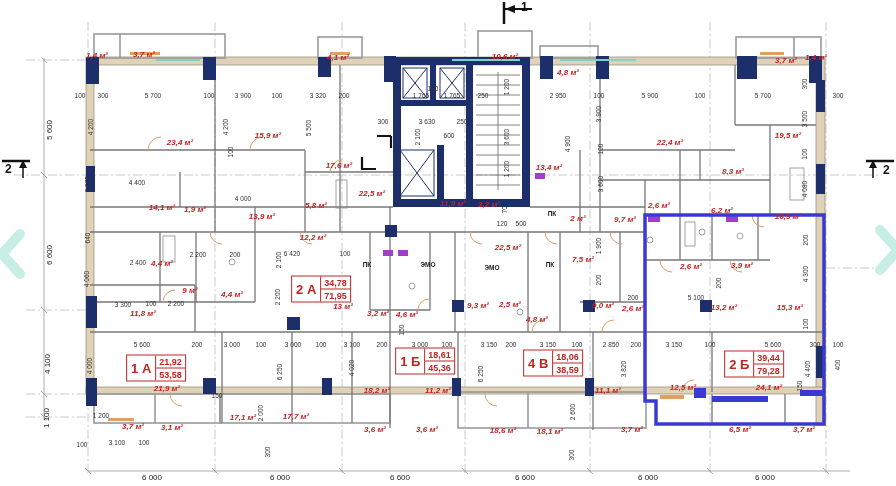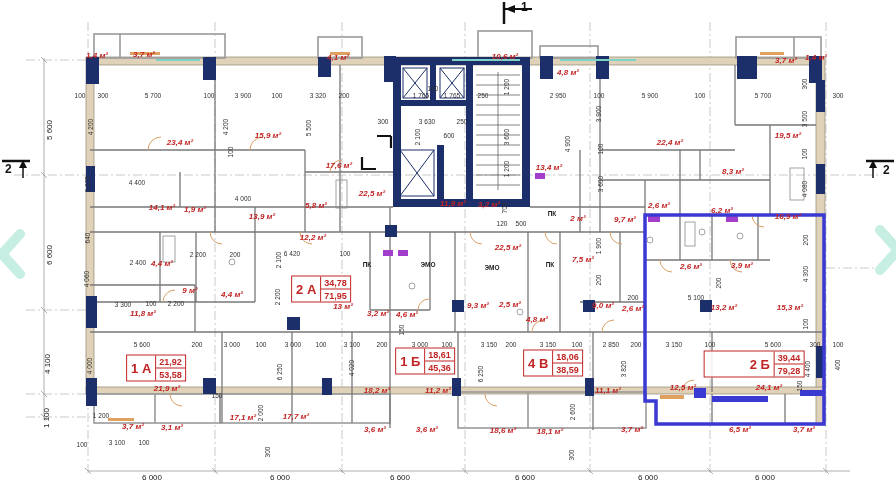--- a/index.html
+++ b/index.html
@@ -479,21 +479,21 @@
           <i>45,36</i>
         </span>
       </div>
       <div class="apt" style="left: 553px; top: 351px;">
         <span class="apt-name">4 В</span>
         <span class="apt-vals">
           <b>18,06</b>
           <i>38,59</i>
         </span>
       </div>
-      <div class="apt" style="left: 754px; top: 352px; padding-left: 41px;">
+      <div class="apt" style="left: 754px; top: 352px;">
         <span class="apt-name">2 Б</span>
         <span class="apt-vals">
           <b>39,44</b>
           <i>79,28</i>
         </span>
       </div>
     </div>
 
 <span class="marker" id="marker-top">1</span>
 <span class="marker" id="marker-left">2</span>

